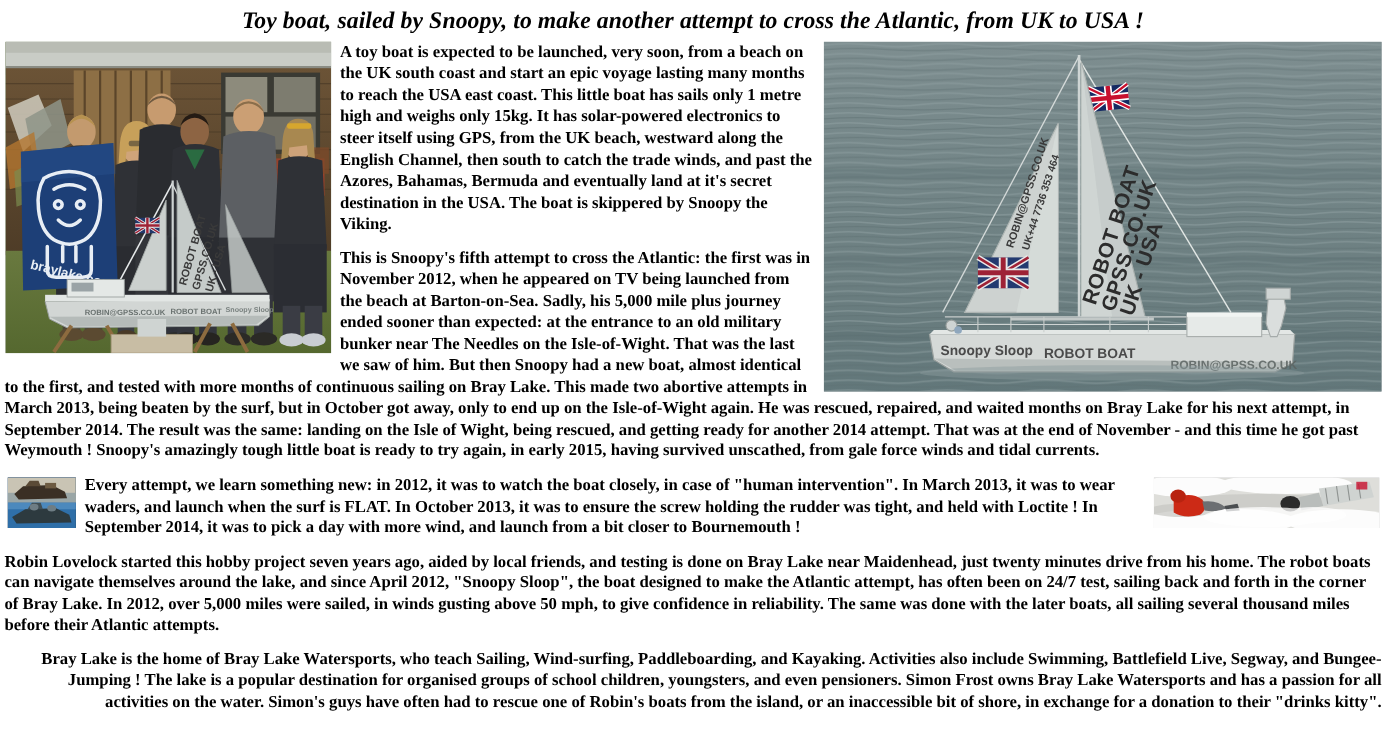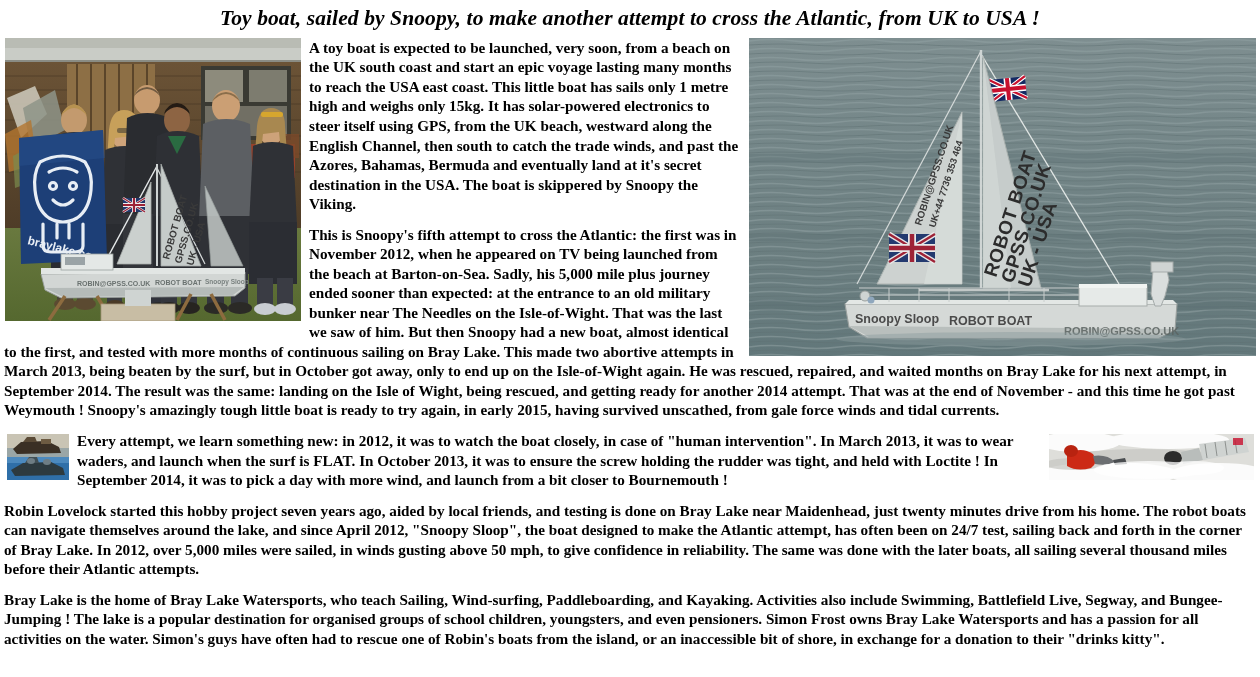--- a/index.html
+++ b/index.html
@@ -33,21 +33,21 @@
   .article {
     font-weight: bold;
     font-size: 15.2px;
     line-height: 1.285;
     padding: 0 4px 0 4px;
     text-align: left;
   }
   .article p {
     margin: 0 0 11px 0;
   }
-  .article p.tight { margin-bottom: 0; }
+  .article p.tight { margin-bottom: 0; text-align: right; }
 
   
   .photo-left {
     float: left;
     width: 296px;
     height: 283px;
     margin: 0 8px 3px 1px;
     position: relative;
     overflow: hidden;
     background: #5d6b46;

